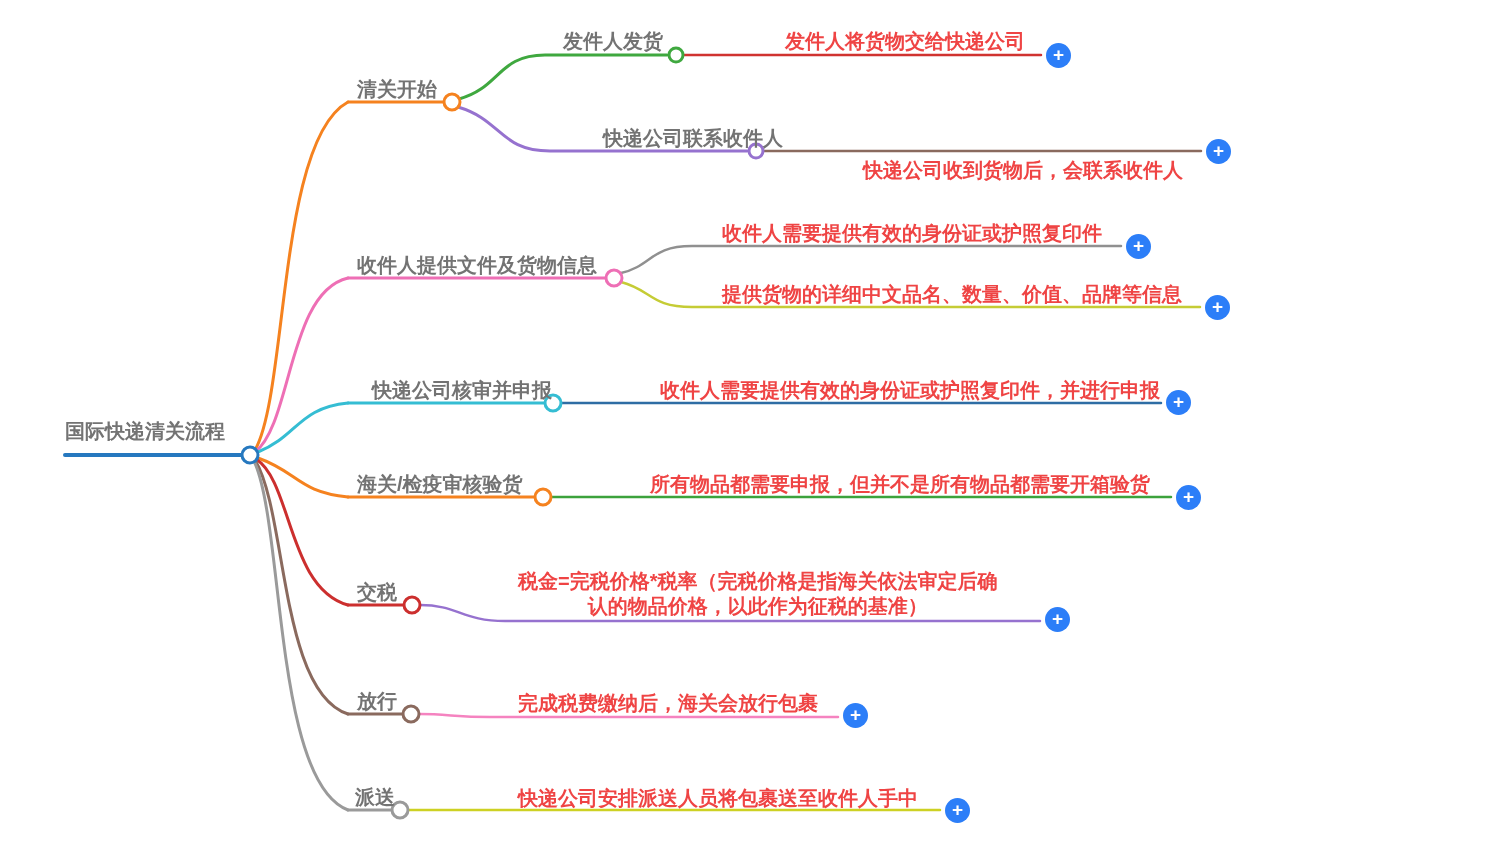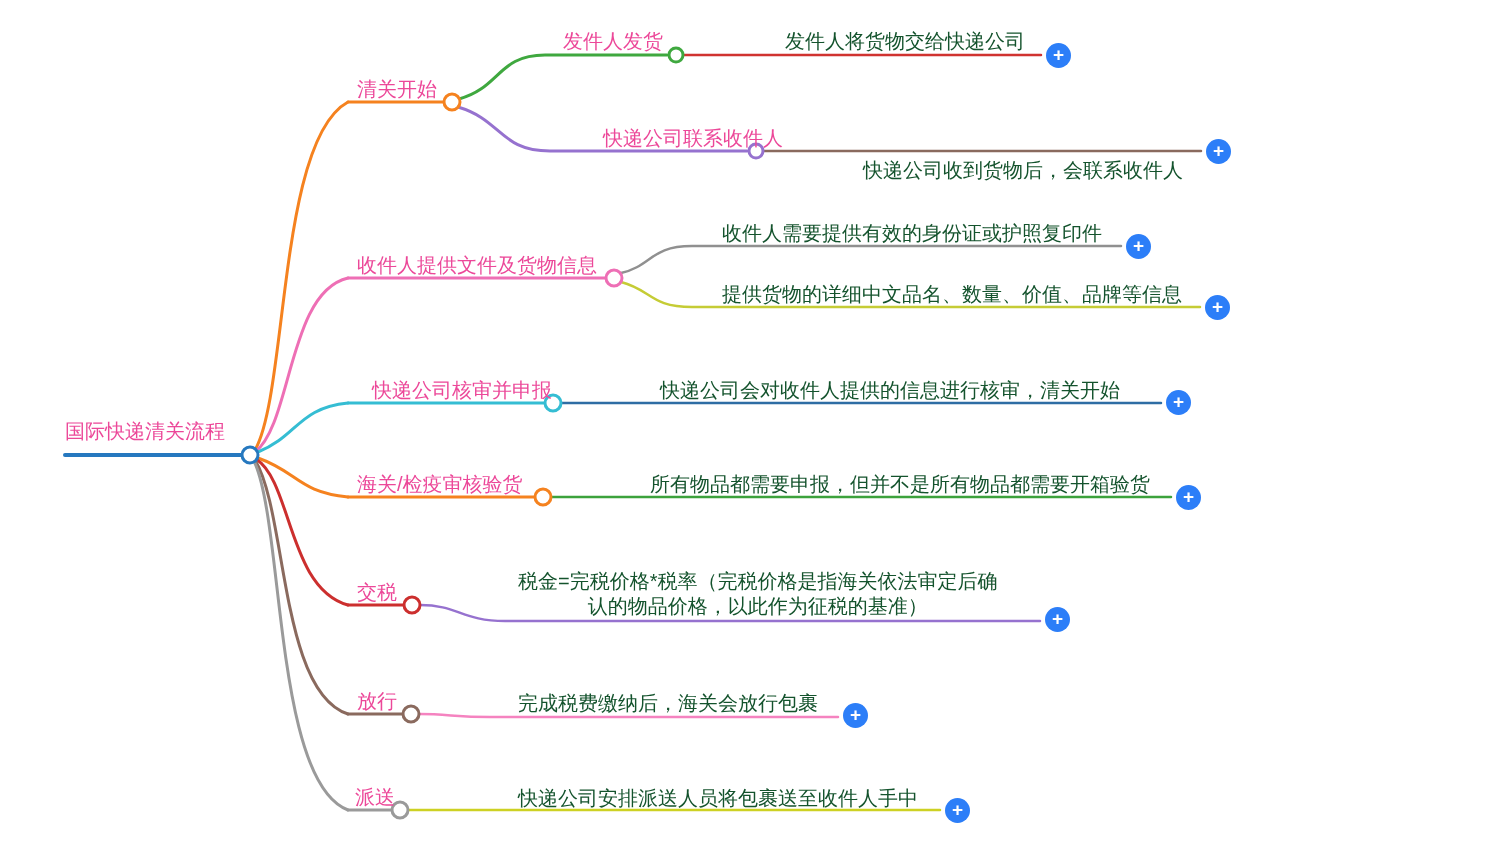--- a/index.html
+++ b/index.html
@@ -10,22 +10,22 @@
     font-family:"Liberation Sans","DejaVu Sans",sans-serif;
     overflow:hidden;
   }
   svg.links{position:absolute;left:0;top:0;}
   .label{
     position:absolute;
     white-space:nowrap;
     font-size:20px;
     line-height:24px;
   }
-  .topic{font-weight:normal;color:#ec4899;}
-  .leaf{font-weight:normal;color:#14532d;}
+  .topic{font-weight:bold;color:#737373;}
+  .leaf{font-weight:bold;color:#ef4444;}
   .leaf-multiline{white-space:normal;}
   .leaf-multiline .line{white-space:nowrap;line-height:25px;text-align:center;}
   .plus-btn{
     position:absolute;
     width:25px;height:25px;
     border-radius:50%;
     background:#2C7EF8;
     color:#ffffff;
     font-size:19px;
     font-weight:bold;
@@ -104,21 +104,21 @@
   <div class="label leaf" style="left:863px;top:126px;margin-top:32px;">快递公司收到货物后，会联系收件人</div>
   <div class="plus-btn" style="left:1206px;top:139px;"><span>+</span></div>
 
   <div class="label leaf" style="left:722px;top:221px;">收件人需要提供有效的身份证或护照复印件</div>
   <div class="label topic" style="left:357px;top:253px;">收件人提供文件及货物信息</div>
   <div class="plus-btn" style="left:1126px;top:234px;"><span>+</span></div>
   <div class="label leaf" style="left:722px;top:282px;">提供货物的详细中文品名、数量、价值、品牌等信息</div>
   <div class="plus-btn" style="left:1205px;top:295px;"><span>+</span></div>
 
   <div class="label topic" style="left:357px;top:378px;margin-left:15px;">快递公司核审并申报</div>
-  <div class="label leaf" style="left:660px;top:378px;">快递公司会对收件人提供的信息进行核审，清关开始</div>
+  <div class="label leaf" style="left:660px;top:378px;">收件人需要提供有效的身份证或护照复印件，并进行申报</div>
   <div class="plus-btn" style="left:1166px;top:390px;"><span>+</span></div>
 
   <div class="label topic" style="left:357px;top:472px;">海关/检疫审核验货</div>
   <div class="label leaf" style="left:650px;top:472px;">所有物品都需要申报，但并不是所有物品都需要开箱验货</div>
   <div class="plus-btn" style="left:1176px;top:485px;"><span>+</span></div>
 
   <div class="label topic" style="left:357px;top:580px;">交税</div>
   <div class="label leaf leaf-multiline" style="left:518px;top:569px;">
     <div class="line">税金=完税价格*税率（完税价格是指海关依法审定后确</div>
     <div class="line">认的物品价格，以此作为征税的基准）</div>

